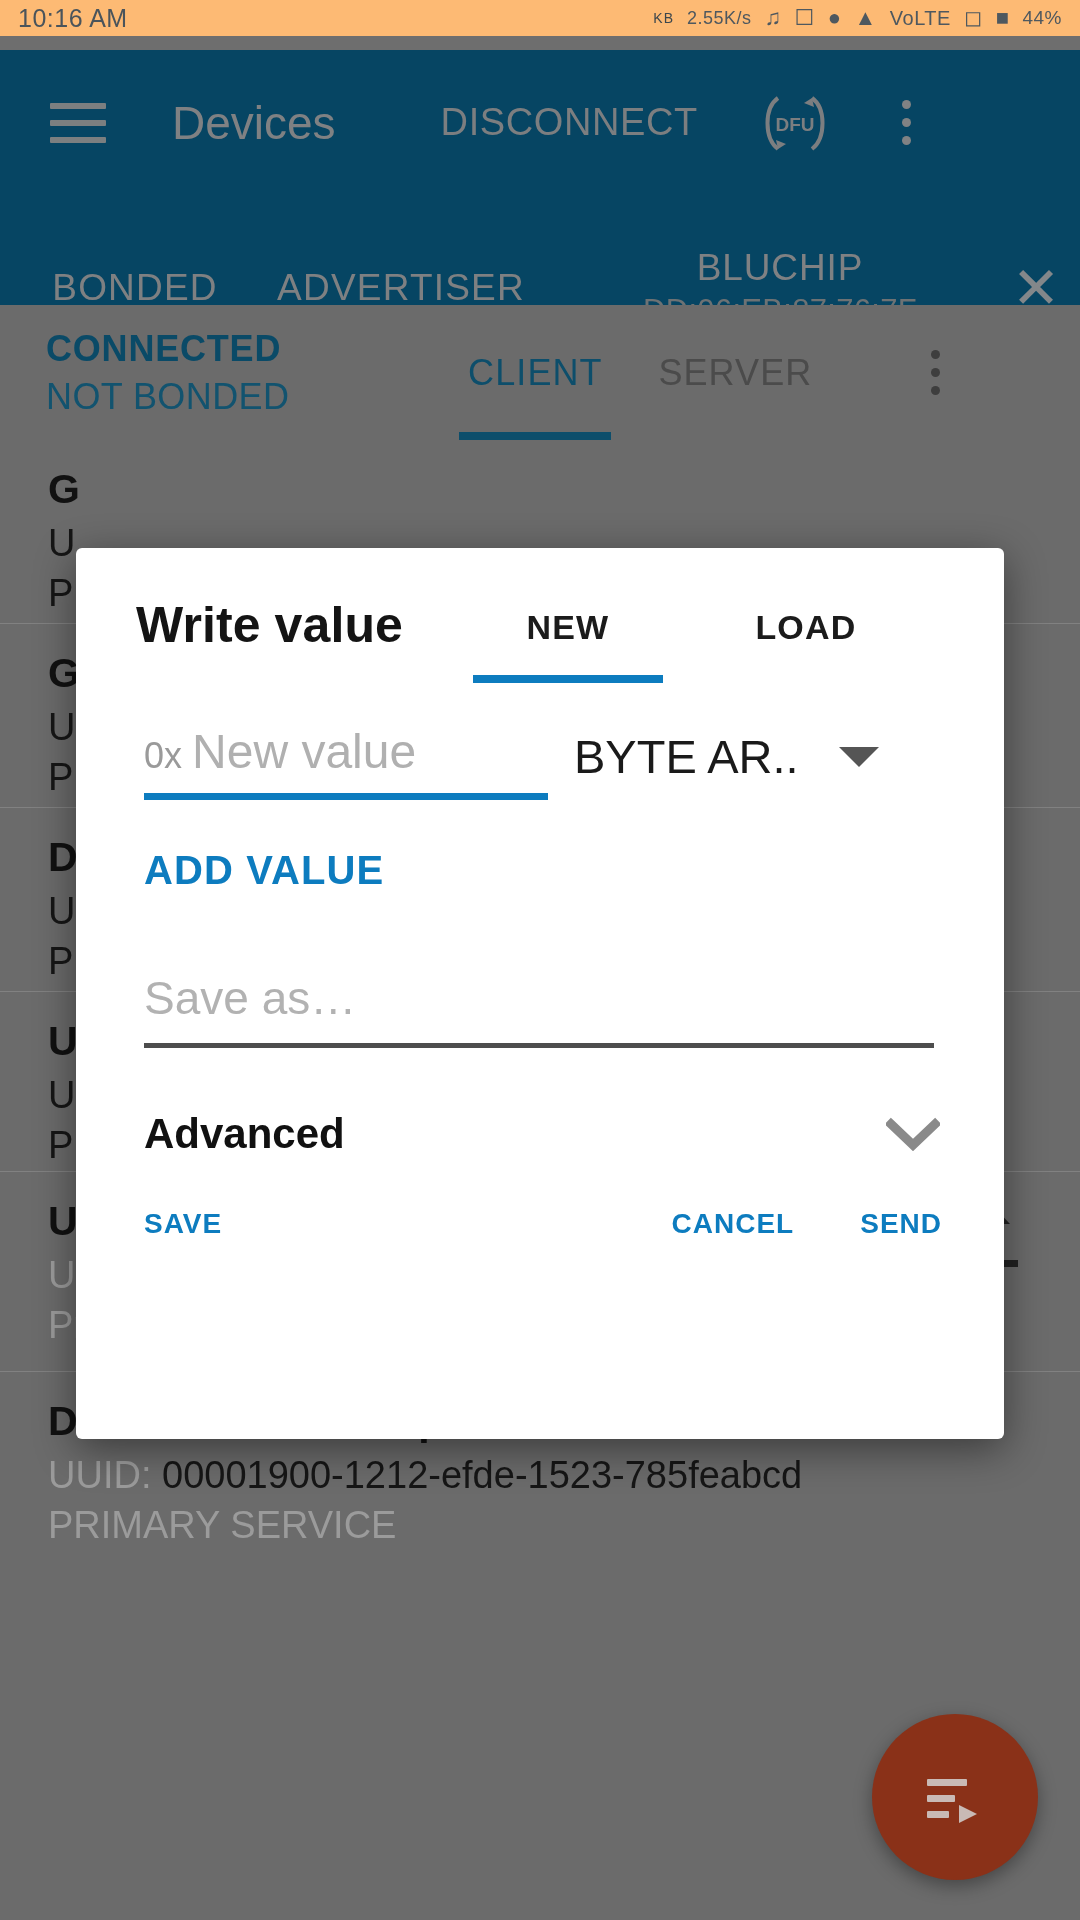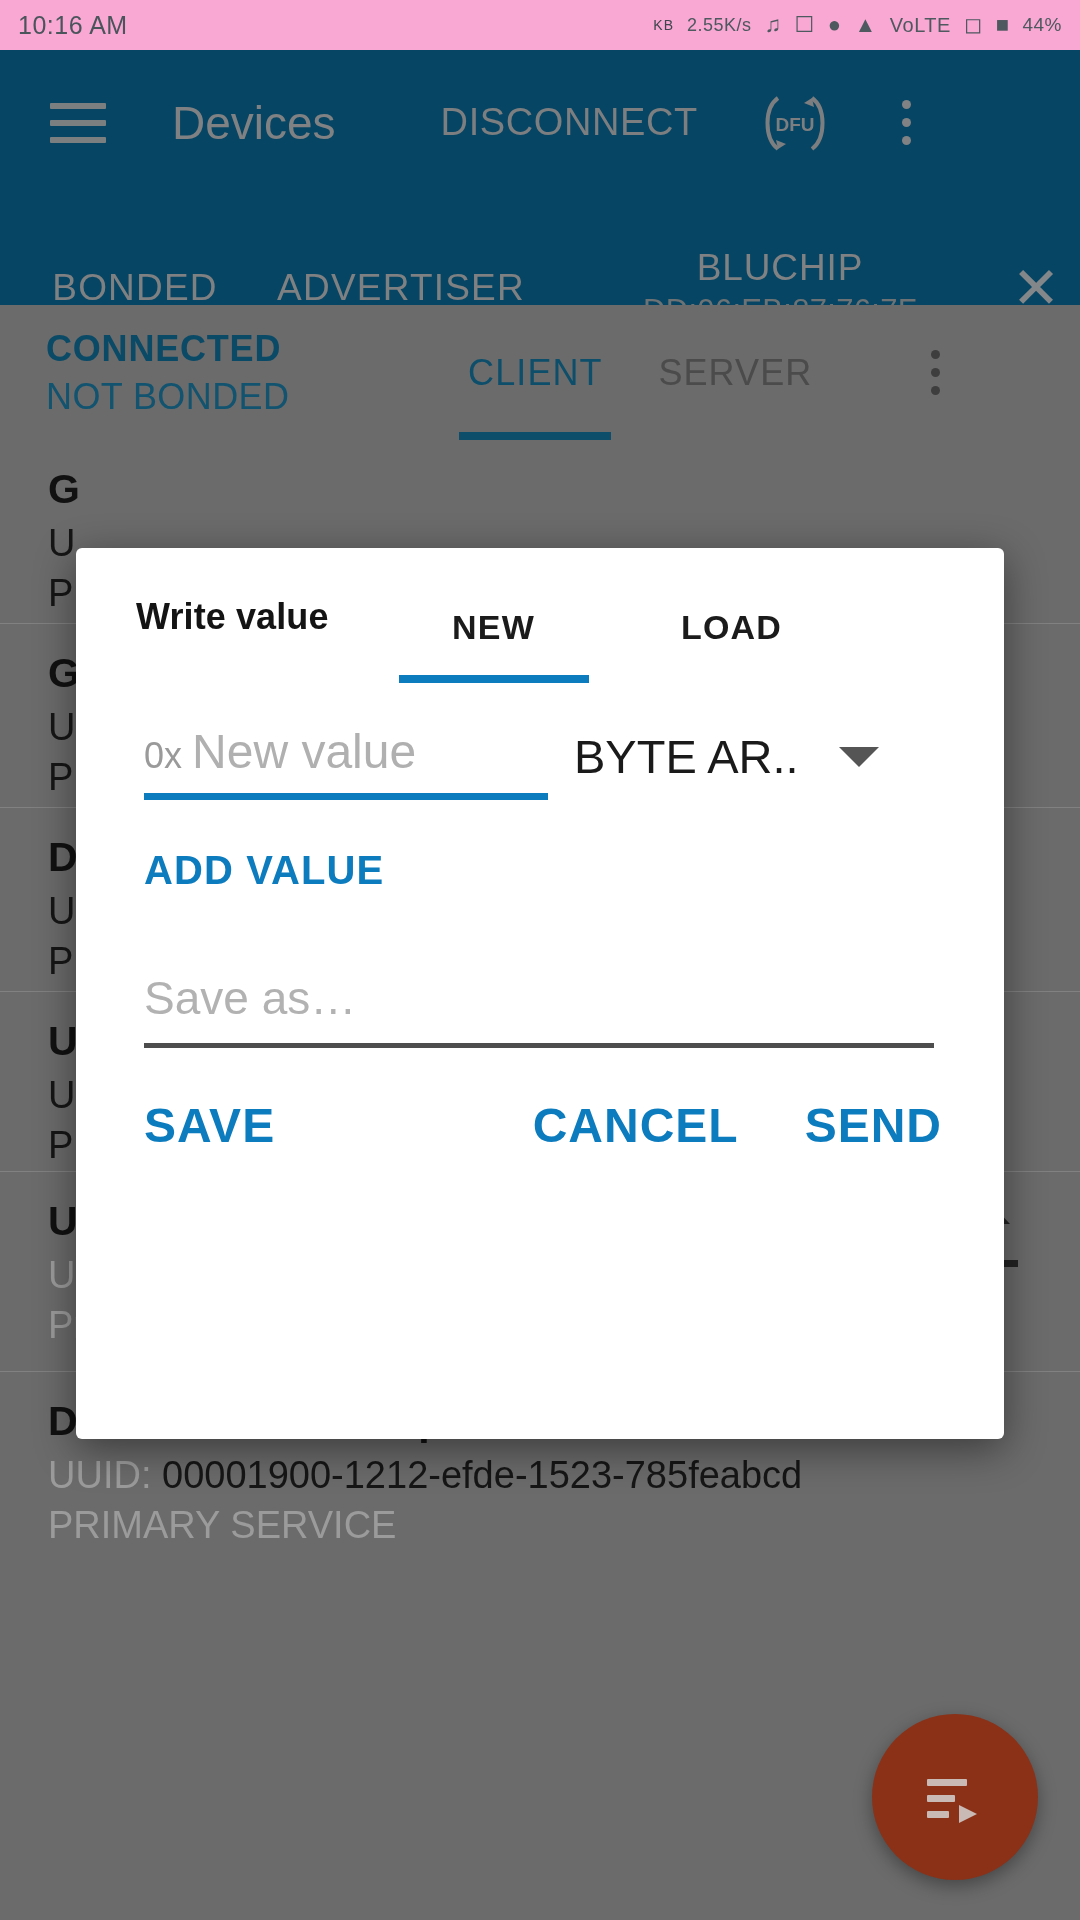--- a/index.html
+++ b/index.html
@@ -6,22 +6,22 @@
   html, body {
     width: 1080px; height: 1920px;
     background: #000;
     font-family: "Liberation Sans", sans-serif;
     overflow: hidden;
   }
   #screen { position: relative; width: 1080px; height: 1920px; background: #6e6e6e; }
 
   
   .statusbar {
-    position: absolute; top: 0; left: 0; width: 1080px; height: 50px;
-    background: #f9a8d4; display: flex; align-items: center;
+    position: absolute; top: 0; left: 0; width: 1080px; height: 36px;
+    background: #fdba74; display: flex; align-items: center;
     padding: 0 18px; color: #4c565d; font-size: 25px; letter-spacing: .5px;
   }
   .statusbar .sb-clock { flex: 0 0 auto; font-size: 25px; color: #4a545b; }
   .statusbar .sb-right { margin-left: auto; display: flex; align-items: center; gap: 13px; }
   .sb-ic { color: #4e585f; font-size: 22px; line-height: 1; display: inline-block; }
   .sb-rate { font-size: 18px; color: #4e585f; }
   .sb-tiny { font-size: 14px; color: #3c464c; letter-spacing: 1px; }
   .sb-net { font-size: 20px; color: #4e585f; }
   .sb-batt { font-size: 19px; color: #4e585f; }
 
@@ -94,21 +94,21 @@
   
   .scrim { position: absolute; inset: 0; background: rgba(0,0,0,0.0); pointer-events: none; }
 
   
   .dialog {
     position: absolute; left: 76px; top: 548px; width: 928px; height: 891px;
     background: #fff; border-radius: 6px; box-shadow: 0 10px 40px rgba(0,0,0,.45);
     overflow: hidden;
   }
   .dlg-head { display: flex; align-items: flex-start; padding: 48px 0 0 0; height: 140px; }
-  .dlg-title { font-size: 36px; font-weight: 700; color: #141414; margin-left: 60px; letter-spacing: .1px; }
+  .dlg-title { font-size: 50px; font-weight: 700; color: #141414; margin-left: 60px; letter-spacing: .1px; }
   .dlg-tabs { display: flex; margin-left: 70px; }
   .dlg-tab { width: 190px; text-align: center; font-size: 34px; letter-spacing: 1.2px;
              color: #1b1b1b; font-weight: 700; position: relative; padding-bottom: 36px; padding-top: 12px; }
   .dlg-tab .tab-underline { position: absolute; bottom: 0; left: 0; right: 0; height: 8px; background: #0d7cbf; }
 
   .dlg-valuerow { display: flex; align-items: flex-end; padding: 36px 60px 0 68px; }
   .val-field { flex: 0 0 404px; position: relative; display: flex; align-items: baseline;
                border-bottom: 7px solid #0d7cbf; padding-bottom: 14px; }
   .val-prefix { font-size: 36px; color: #9a9a9a; margin-right: 10px; }
   .val-placeholder { font-size: 48px; color: #b0b0b0; }
@@ -123,21 +123,21 @@
 
   .dlg-saveas { padding: 78px 70px 0 68px; }
   .saveas-field { border-bottom: 5px solid #4d4d4d; padding-bottom: 18px; }
   .saveas-placeholder { font-size: 46px; color: #b2b2b2; }
 
   .dlg-advanced { display: flex; align-items: center; padding: 62px 64px 0 68px; }
   .adv-label { font-size: 42px; font-weight: 700; color: #111; }
   .adv-chevron { margin-left: auto; width: 54px; height: 34px; }
 
   .dlg-actions { display: flex; align-items: center; padding: 50px 62px 0 68px; }
-  .act { font-size: 48px; font-weight: 700; color: #0d7cbf; letter-spacing: 1px; }
+  .act { font-size: 28px; font-weight: 700; color: #0d7cbf; letter-spacing: 1px; }
   .act.cancel { margin-left: auto; }
   .act.send { margin-left: 66px; }
 </style>
 </head>
 <body>
 
 <div id="screen">
 
   <div class="statusbar">
     <span class="sb-clock">10:16 AM</span>
@@ -316,20 +316,28 @@
     <div class="dlg-add">
       <span>ADD VALUE</span>
     </div>
 
     <div class="dlg-saveas">
       <div class="saveas-field">
         <span class="saveas-placeholder">Save as…</span>
       </div>
     </div>
 
+    <div class="dlg-advanced">
+      <span class="adv-label">Advanced</span>
+      <span class="adv-chevron">
+        <svg viewBox="0 0 54 34" xmlns="http://www.w3.org/2000/svg">
+          <path d="M5 7 L27 28 L49 7" fill="none" stroke="#8a8a8a" stroke-width="9" stroke-linecap="square" stroke-linejoin="miter"></path>
+        </svg>
+      </span>
+    </div>
 
     <div class="dlg-actions">
       <span class="act">SAVE</span>
       <span class="act cancel">CANCEL</span>
       <span class="act send">SEND</span>
     </div>
 
   </div>
 
 </div>

